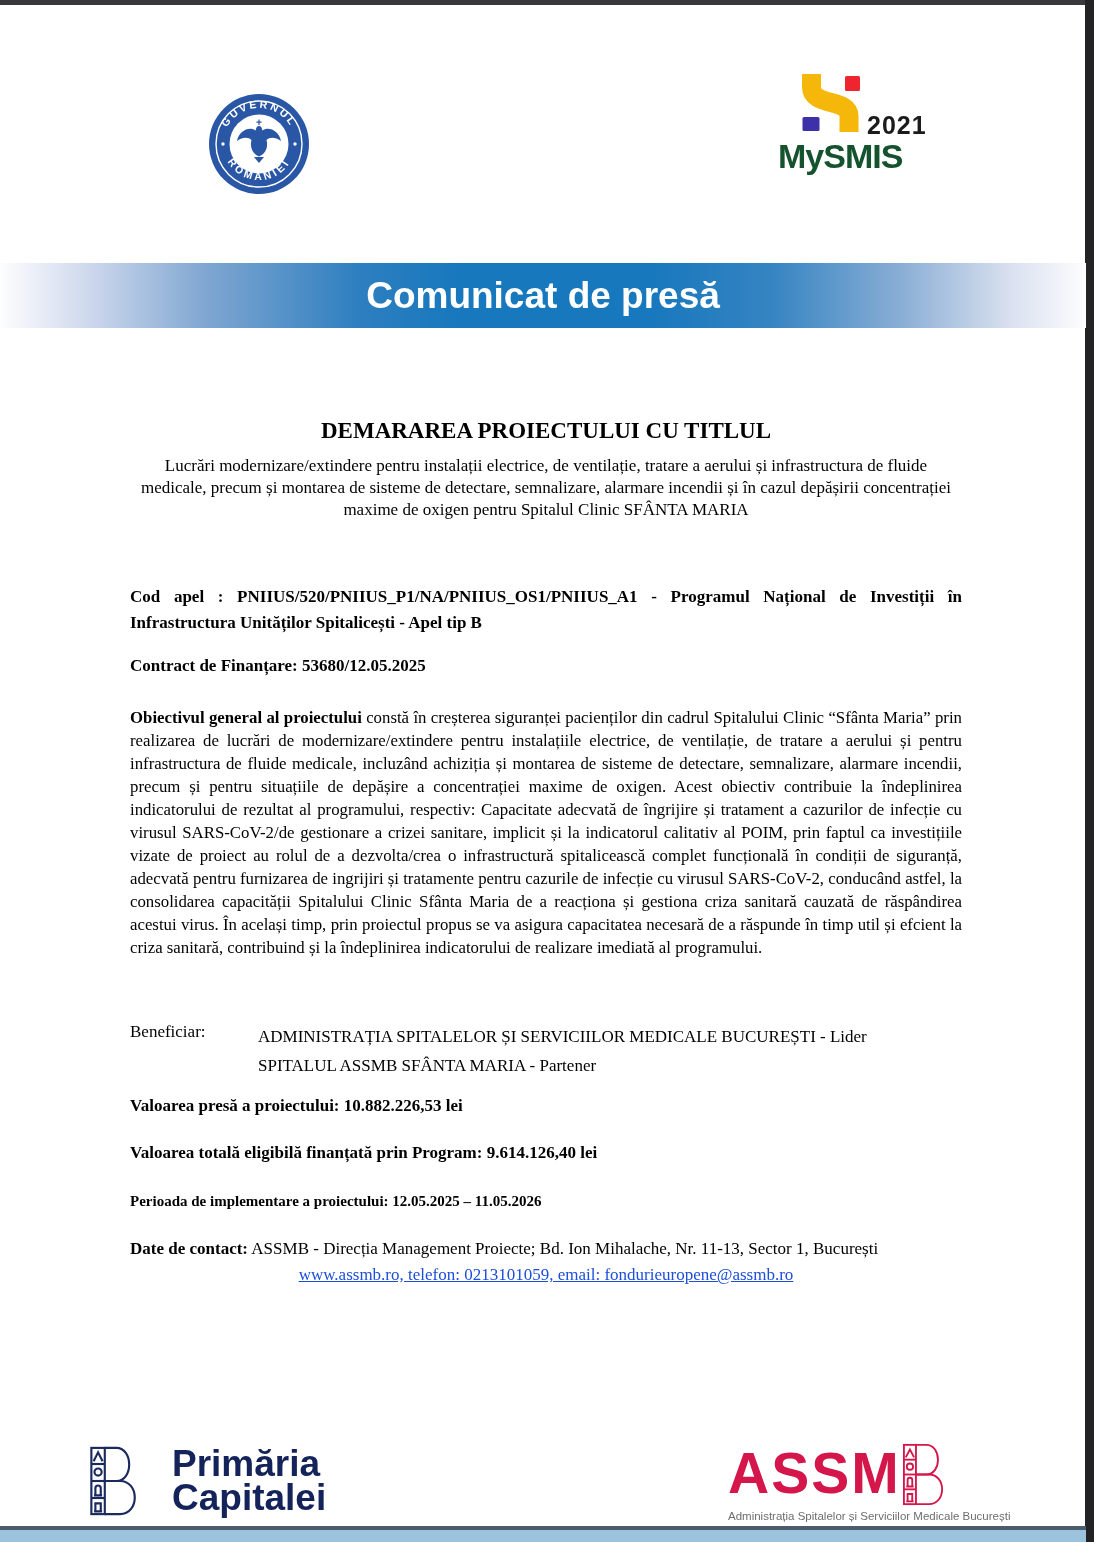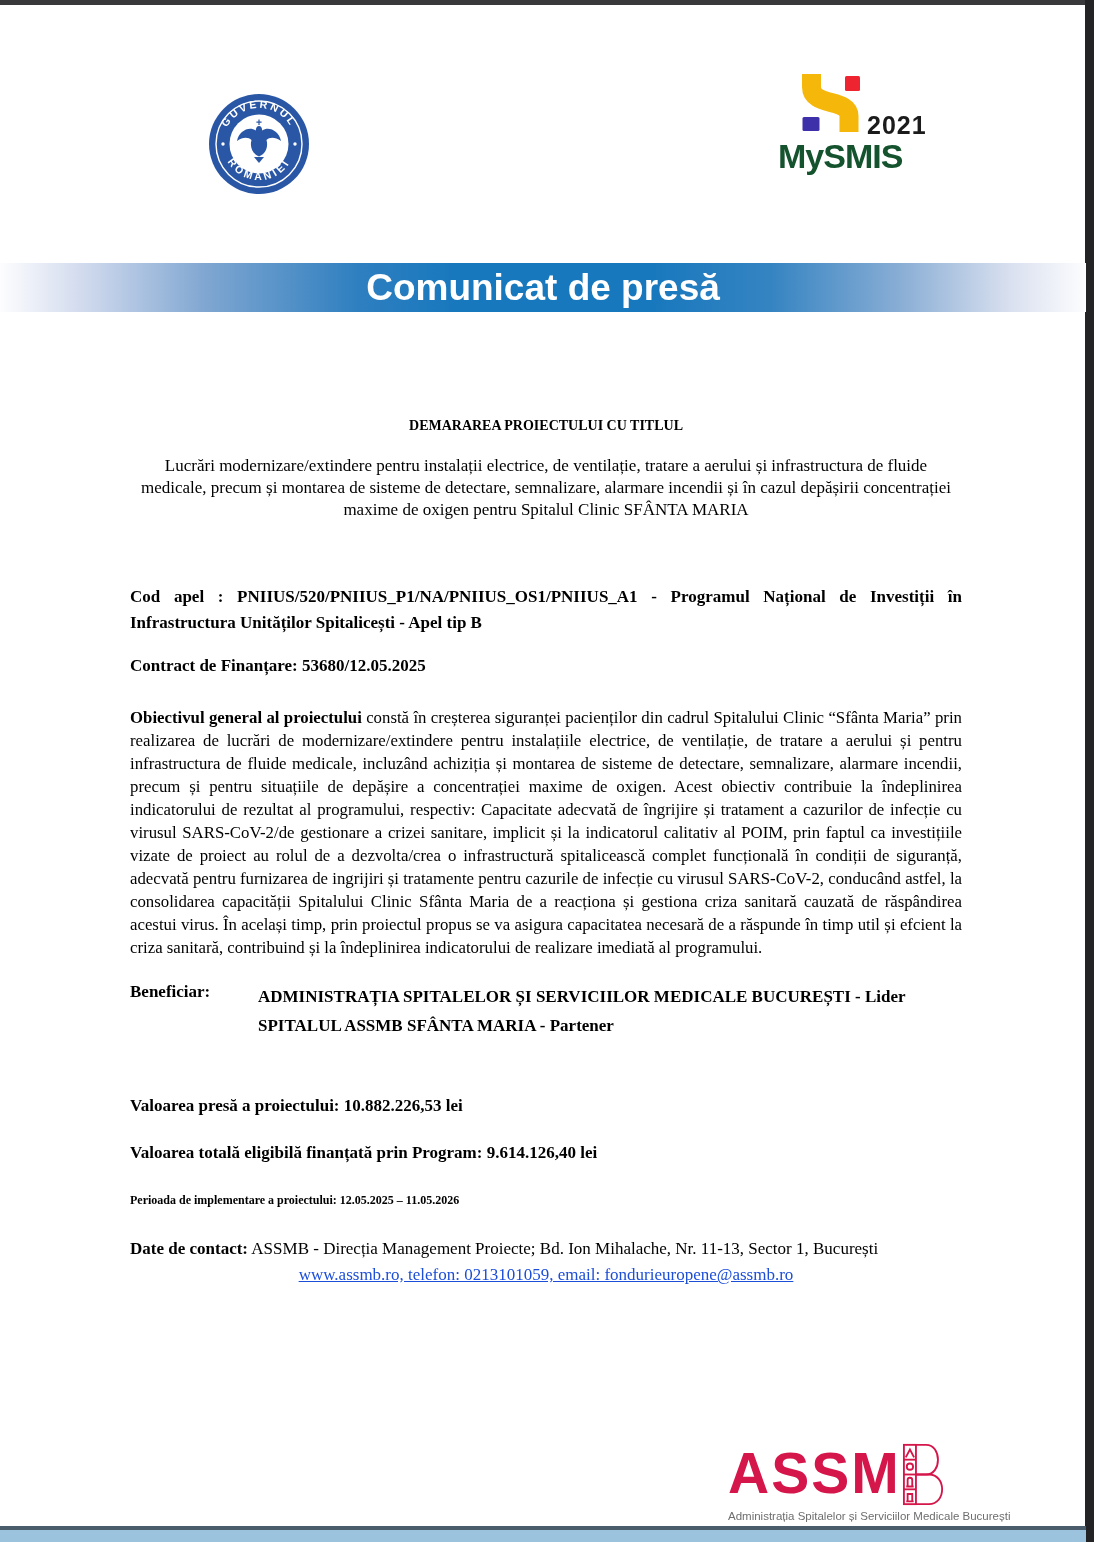--- a/index.html
+++ b/index.html
@@ -10,40 +10,40 @@
   .edge-right{position:absolute;top:0;right:0;width:9px;height:1542px;background:#232325;}
 
   
   .gov-seal{position:absolute;left:208px;top:93px;width:102px;height:102px;}
   .mysmis{position:absolute;left:778px;top:74px;width:160px;height:98px;font-family:"Liberation Sans",sans-serif;}
   .mysmis svg{position:absolute;left:24px;top:0;}
   .mysmis .year{position:absolute;left:89px;top:37px;font-size:25px;font-weight:bold;color:#1b1b1b;letter-spacing:1px;}
   .mysmis .name{position:absolute;left:0px;top:63px;font-size:34px;font-weight:bold;color:#14532d;letter-spacing:-1px;}
 
   
-  .banner{position:absolute;left:0;top:263px;width:1086px;height:49px;
+  .banner{position:absolute;left:0;top:263px;width:1086px;height:65px;
      background:linear-gradient(to right,#fdfdfe 0%,#cfd9ed 8%,#7fa6d1 19%,#2e7fc0 33%,#1878bd 42%,#1878bd 60%,#3584c2 71%,#8aaed5 83%,#d9e0ef 93%,#fdfdfe 100%);
      display:flex;align-items:center;justify-content:center;}
   .banner .banner-text{font-family:"Liberation Sans",sans-serif;font-weight:bold;font-size:37px;color:#ffffff;letter-spacing:0px;}
 
   
   .content{position:absolute;left:130px;width:832px;}
-  .doc-title{top:418px;text-align:center;font-weight:bold;font-size:14px;}
+  .doc-title{top:418px;text-align:center;font-weight:bold;font-size:23px;}
   .doc-subtitle{top:455px;text-align:center;font-size:17px;line-height:22px;}
   .smis-line{top:523px;text-align:center;font-size:17px;font-weight:bold;font-style:italic;line-height:22px;}
   .cod-apel{top:584px;font-weight:bold;font-size:17px;line-height:26px;text-align:justify;}
   .contract{top:656px;font-weight:bold;font-size:17px;}
   .objective{top:706px;font-size:16.8px;line-height:23px;text-align:justify;}
   .objective .lead{font-weight:bold;}
-  .beneficiar{top:982px;display:flex;font-size:17px;font-weight:bold;}
+  .beneficiar{top:1022px;display:flex;font-size:17px;font-weight:normal;}
   .beneficiar .blabel{width:128px;flex:0 0 128px;}
   .beneficiar .bvalue{line-height:29px;}
   .val-total{top:1096px;font-weight:bold;font-size:17px;}
   .val-eligibil{top:1143px;font-weight:bold;font-size:17px;}
-  .period{top:1193px;font-weight:bold;font-size:12px;}
+  .period{top:1193px;font-weight:bold;font-size:15px;}
   .contact{top:1239px;font-size:17px;}
   .contact .clabel{font-weight:bold;}
   .contact-link-row{margin-top:6px;text-align:center;}
   .contact-link{color:#1d4ed8;text-decoration:underline;cursor:pointer;text-align:right;}
 
   
   .primaria{position:absolute;left:86px;top:1444px;display:flex;align-items:center;font-family:"Liberation Sans",sans-serif;}
   .primaria .ptext{margin-left:18px;color:#14235a;font-weight:bold;font-size:37px;line-height:34px;letter-spacing:0px;}
   .assmb{position:absolute;left:728px;top:1443px;width:276px;font-family:"Liberation Sans",sans-serif;}
   .assmb .arow{display:flex;align-items:flex-start;}
@@ -125,20 +125,40 @@
 
   <div class="content period">Perioada de implementare a proiectului:  12.05.2025 – 11.05.2026</div>
 
   <div class="content contact">
     <div><span class="clabel">Date de contact:</span><span> ASSMB - Direcția Management Proiecte; Bd. Ion Mihalache, Nr. 11-13, Sector 1, București</span></div>
     <div class="contact-link-row">
       <span class="contact-link">www.assmb.ro, telefon: 0213101059, email: fondurieuropene@assmb.ro</span>
     </div>
   </div>
 
+  <div class="primaria">
+    <svg viewBox="0 0 76 80" width="68" height="74">
+      <g fill="none" stroke="#1b2a5e" stroke-width="2.4">
+        <rect x="6" y="3" width="15" height="74"></rect>
+        <path d="M21,3 H34 C53,3 53,40 34,40 H21"></path>
+        <path d="M21,40 H38 C60,40 60,77 38,77 H21"></path>
+        <line x1="6" y1="21" x2="21" y2="21"></line>
+        <line x1="6" y1="40" x2="21" y2="40"></line>
+        <line x1="6" y1="59" x2="21" y2="59"></line>
+        <path d="M8.5,18 L13.5,8 L18.5,18"></path>
+        <circle cx="13.5" cy="30" r="4"></circle>
+        <path d="M9,56 h9 M10.5,56 v-8 a3,3 0 0 1 6,0 v8"></path>
+        <path d="M9,74 h9 M10.5,74 v-9 h6 v9"></path>
+      </g>
+    </svg>
+    <div class="ptext">
+      <div>Primăria</div>
+      <div>Capitalei</div>
+    </div>
+  </div>
 
   <div class="assmb">
     <div class="arow">
       <span class="aname">ASSM</span>
       <svg viewBox="0 0 58 68" width="54" height="63">
         <g fill="none" stroke="#d5164a" stroke-width="2">
           <rect x="3" y="2" width="13" height="64"></rect>
           <path d="M16,2 H27 C44,2 44,34 27,34 H16"></path>
           <path d="M16,34 H30 C49,34 49,66 30,66 H16"></path>
           <line x1="3" y1="18" x2="16" y2="18"></line>

